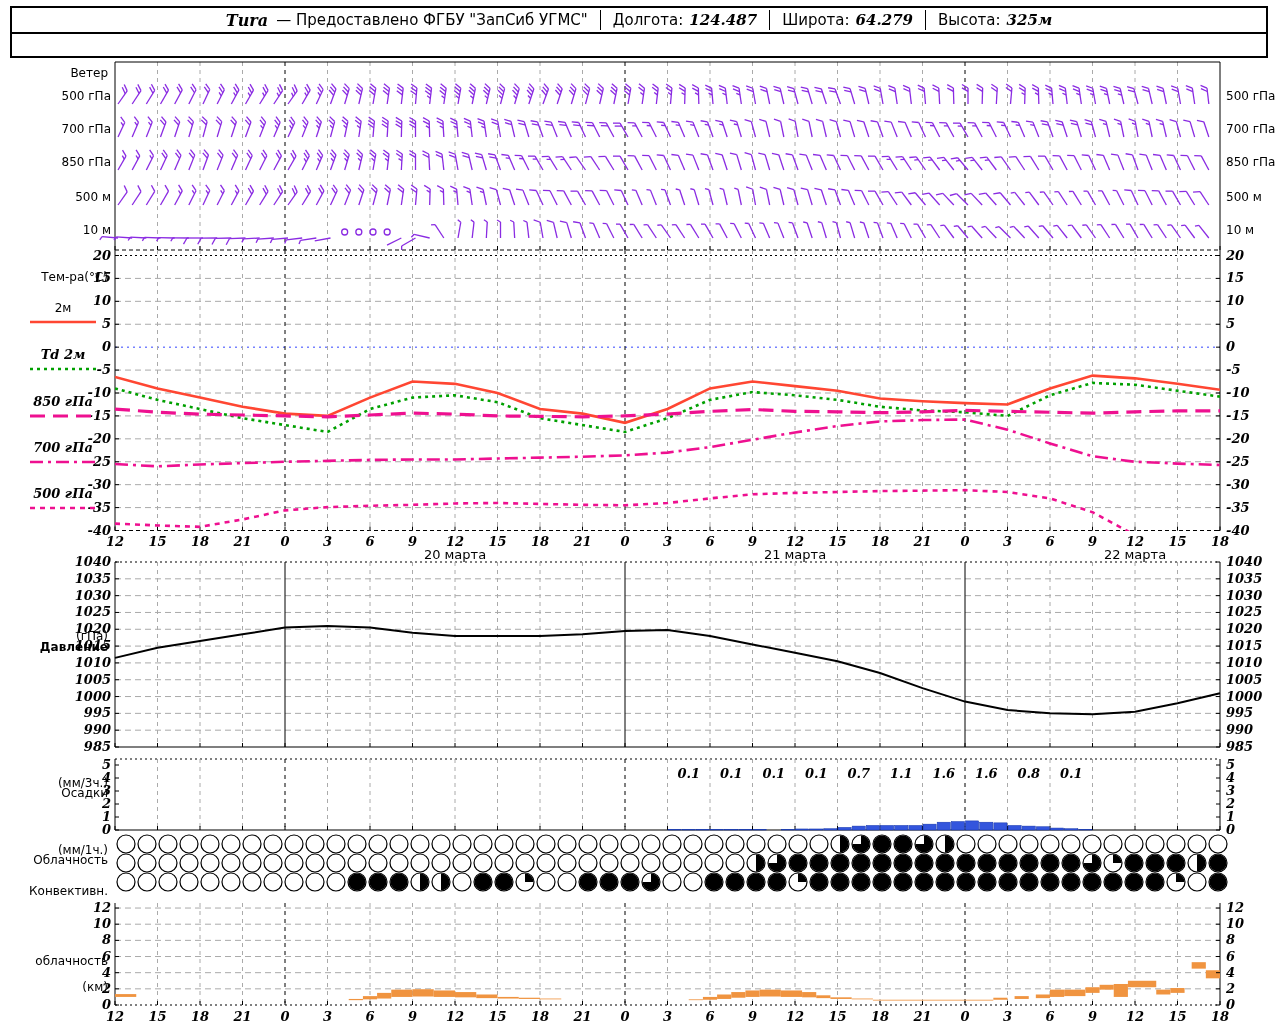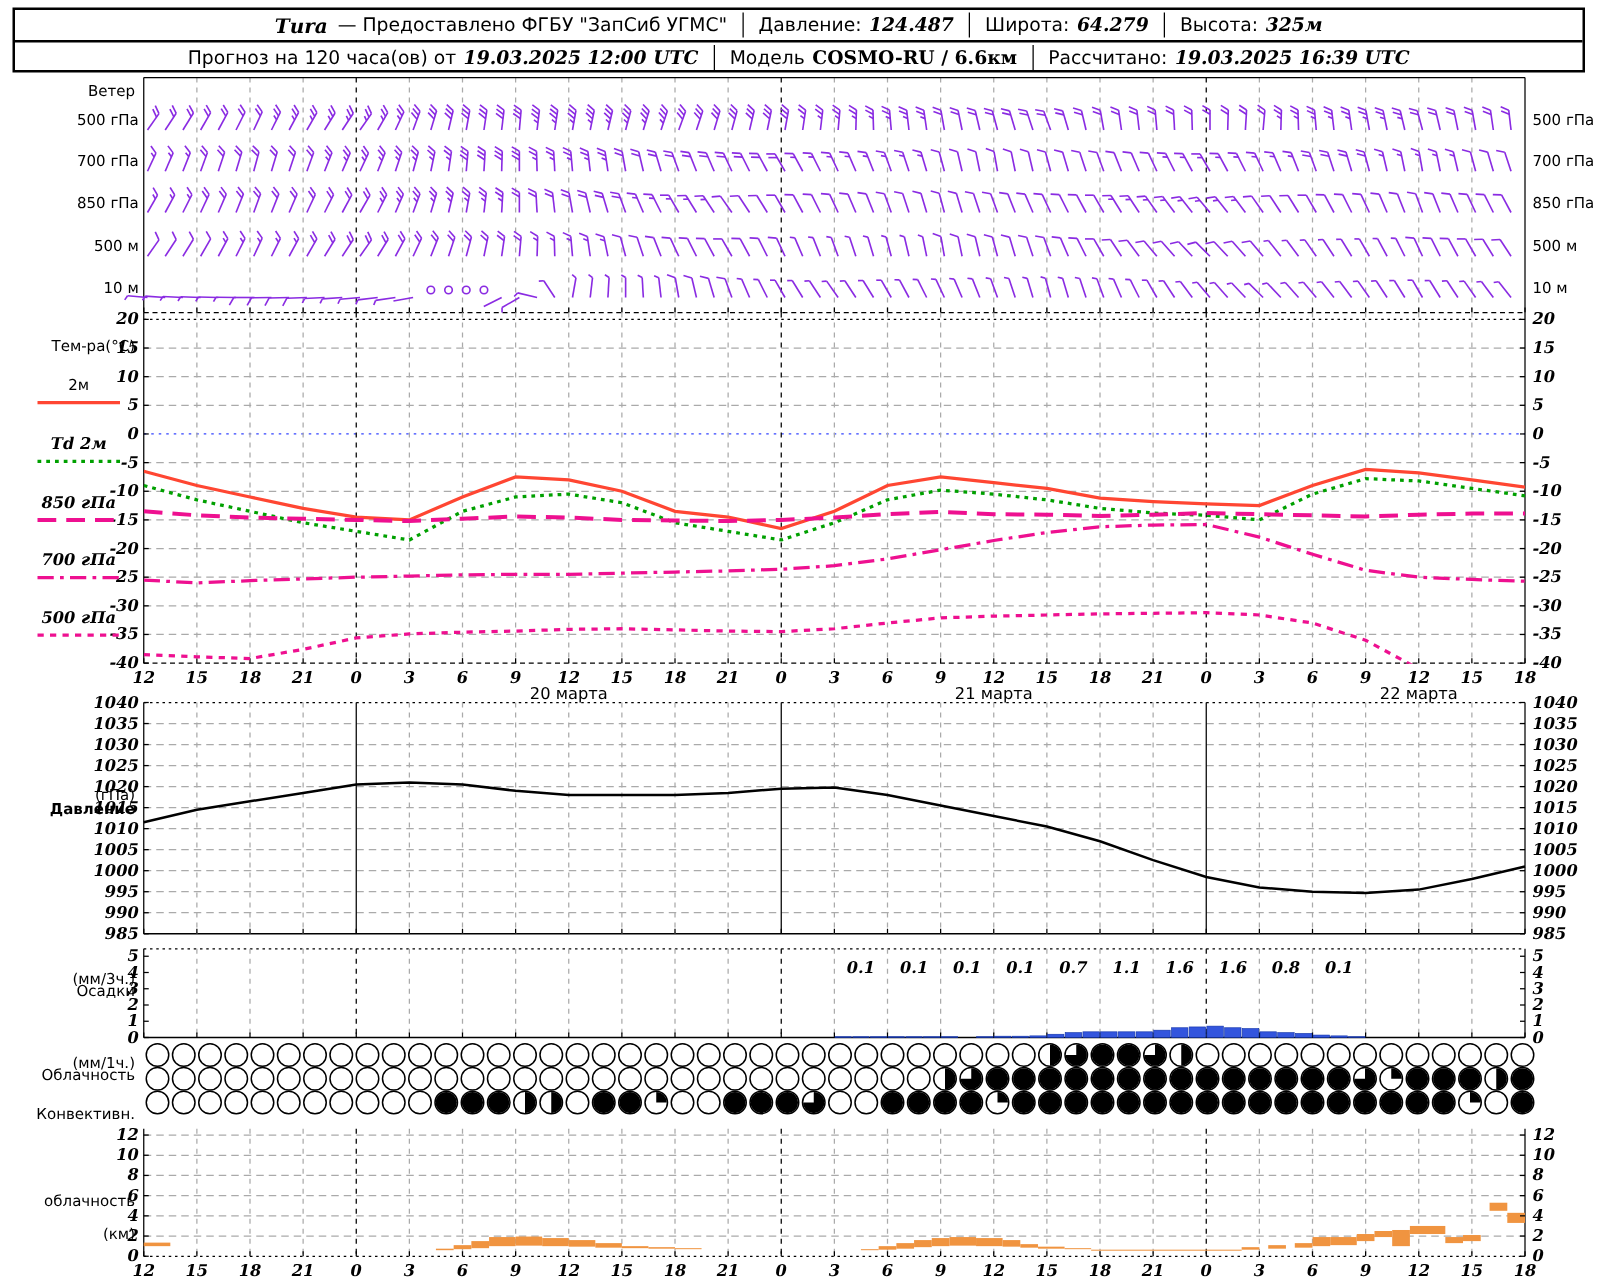--- a/index.html
+++ b/index.html
@@ -25,38 +25,28 @@
 </style>
 </head>
 <body>
 <div id="stage">
 
 <div class="hdr">
   <div class="hdr-row first">
     <span class="station">Тura</span>
     <span class="plain">— Предоставлено ФГБУ "ЗапСиб УГМС"</span>
     <span class="sep"></span>
-    <span>Давление:</span>
+    <span>Долгота:</span>
     <span class="num">124.487</span>
     <span class="sep"></span>
     <span>Широта:</span>
     <span class="num">64.279</span>
     <span class="sep"></span>
     <span>Высота:</span>
     <span class="num">325м</span>
-  </div>
-  <div class="hdr-row">
-    <span>Прогноз на 120 часа(ов) от</span>
-    <span class="num">19.03.2025 12:00 UTC</span>
-    <span class="sep"></span>
-    <span>Модель</span>
-    <span class="model-val">COSMO-RU / 6.6км</span>
-    <span class="sep"></span>
-    <span>Рассчитано:</span>
-    <span class="num">19.03.2025 16:39 UTC</span>
   </div>
 </div>
 
 <svg id="chart" width="1280" height="1024" viewBox="0 0 1280 1024">
       <g>
         <line x1="157.5" y1="62" x2="157.5" y2="250" stroke="#aaaaaa" stroke-width="1" stroke-dasharray="4 4"></line>
         <line x1="200" y1="62" x2="200" y2="250" stroke="#aaaaaa" stroke-width="1" stroke-dasharray="4 4"></line>
         <line x1="242.5" y1="62" x2="242.5" y2="250" stroke="#aaaaaa" stroke-width="1" stroke-dasharray="4 4"></line>
         <line x1="285" y1="62" x2="285" y2="250" stroke="#000" stroke-width="1" stroke-dasharray="4 4"></line>
         <line x1="327.5" y1="62" x2="327.5" y2="250" stroke="#aaaaaa" stroke-width="1" stroke-dasharray="4 4"></line>

